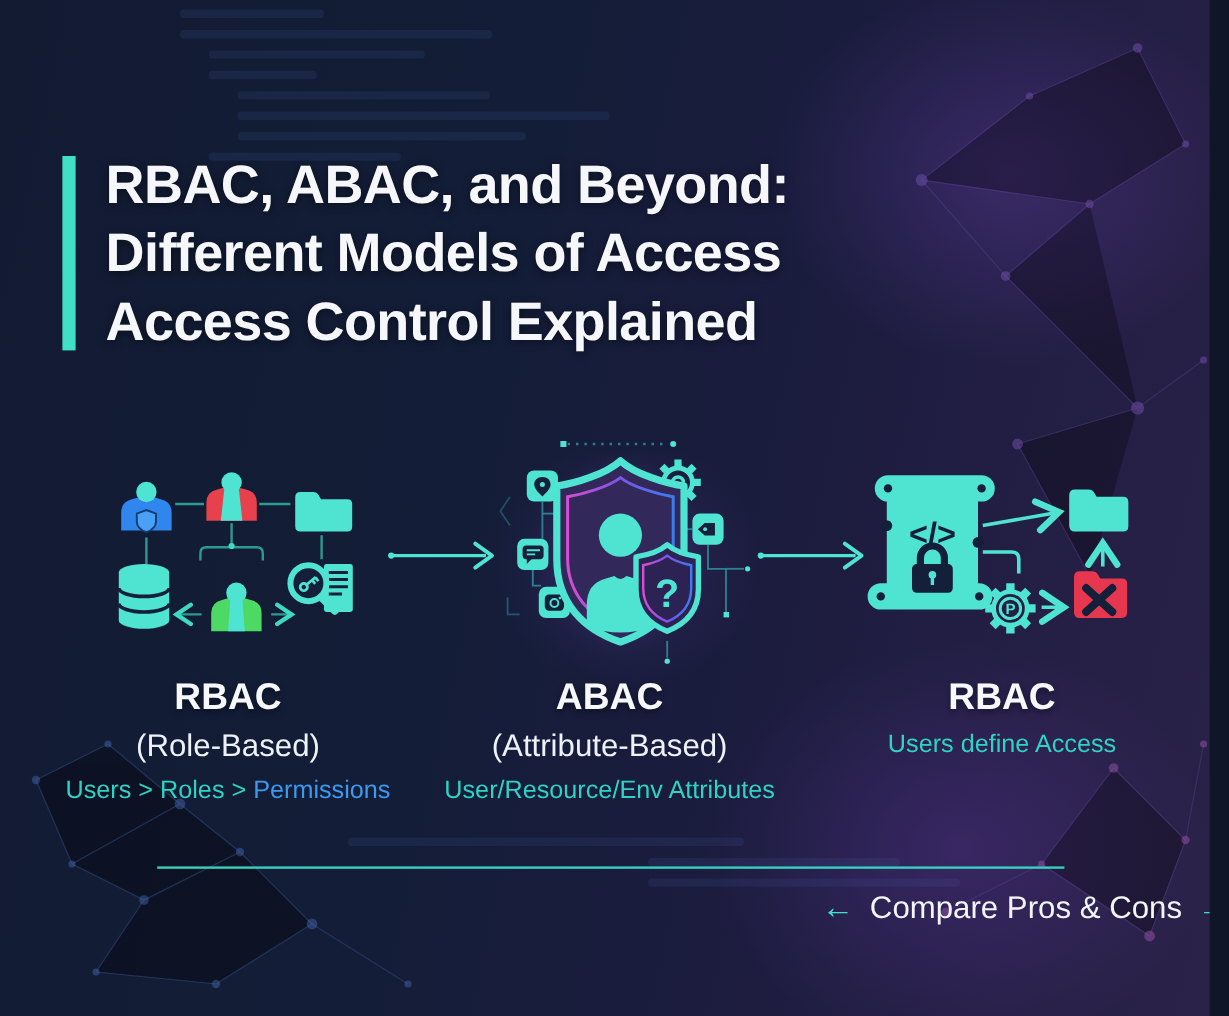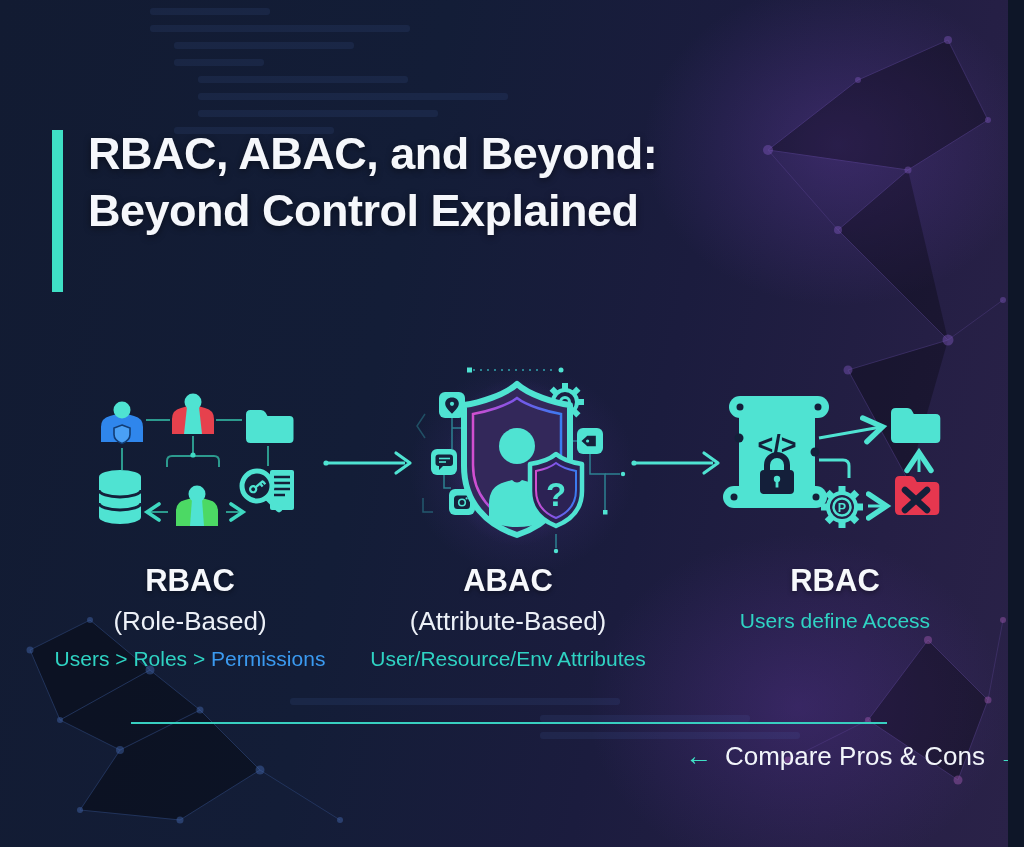--- a/index.html
+++ b/index.html
@@ -101,21 +101,22 @@
   </div>
   <div class="code-tex" style="left:290px;top:698px;width:620px">
     <div class="bar" style="width:330px"></div>
     <div class="bar" style="width:210px;margin-left:250px"></div>
     <div class="bar" style="width:260px;margin-left:250px"></div>
   </div>
 
   <div class="accent-bar"></div>
   <h1 class="title">
     <div>RBAC, ABAC, and Beyond:</div>
-    <div>Beyond Control Explained</div>
+    <div>Different Models of Access</div>
+    <div>Access Control Explained</div>
   </h1>
 
   <svg class="illus" style="left:82px;top:372px;width:238px;height:176px" viewBox="0 0 238 176">
     <defs>
       <marker id="mr" markerWidth="12" markerHeight="12" refX="6.5" refY="5" orient="auto">
         <path d="M1,1 L7,5 L1,9" fill="none" stroke="#3fd9c2" stroke-width="1.8" stroke-linecap="round"></path>
       </marker>
     </defs>
     <g stroke="#2c9a8e" stroke-width="2" fill="none">
       <path d="M64,48 H88"></path>

